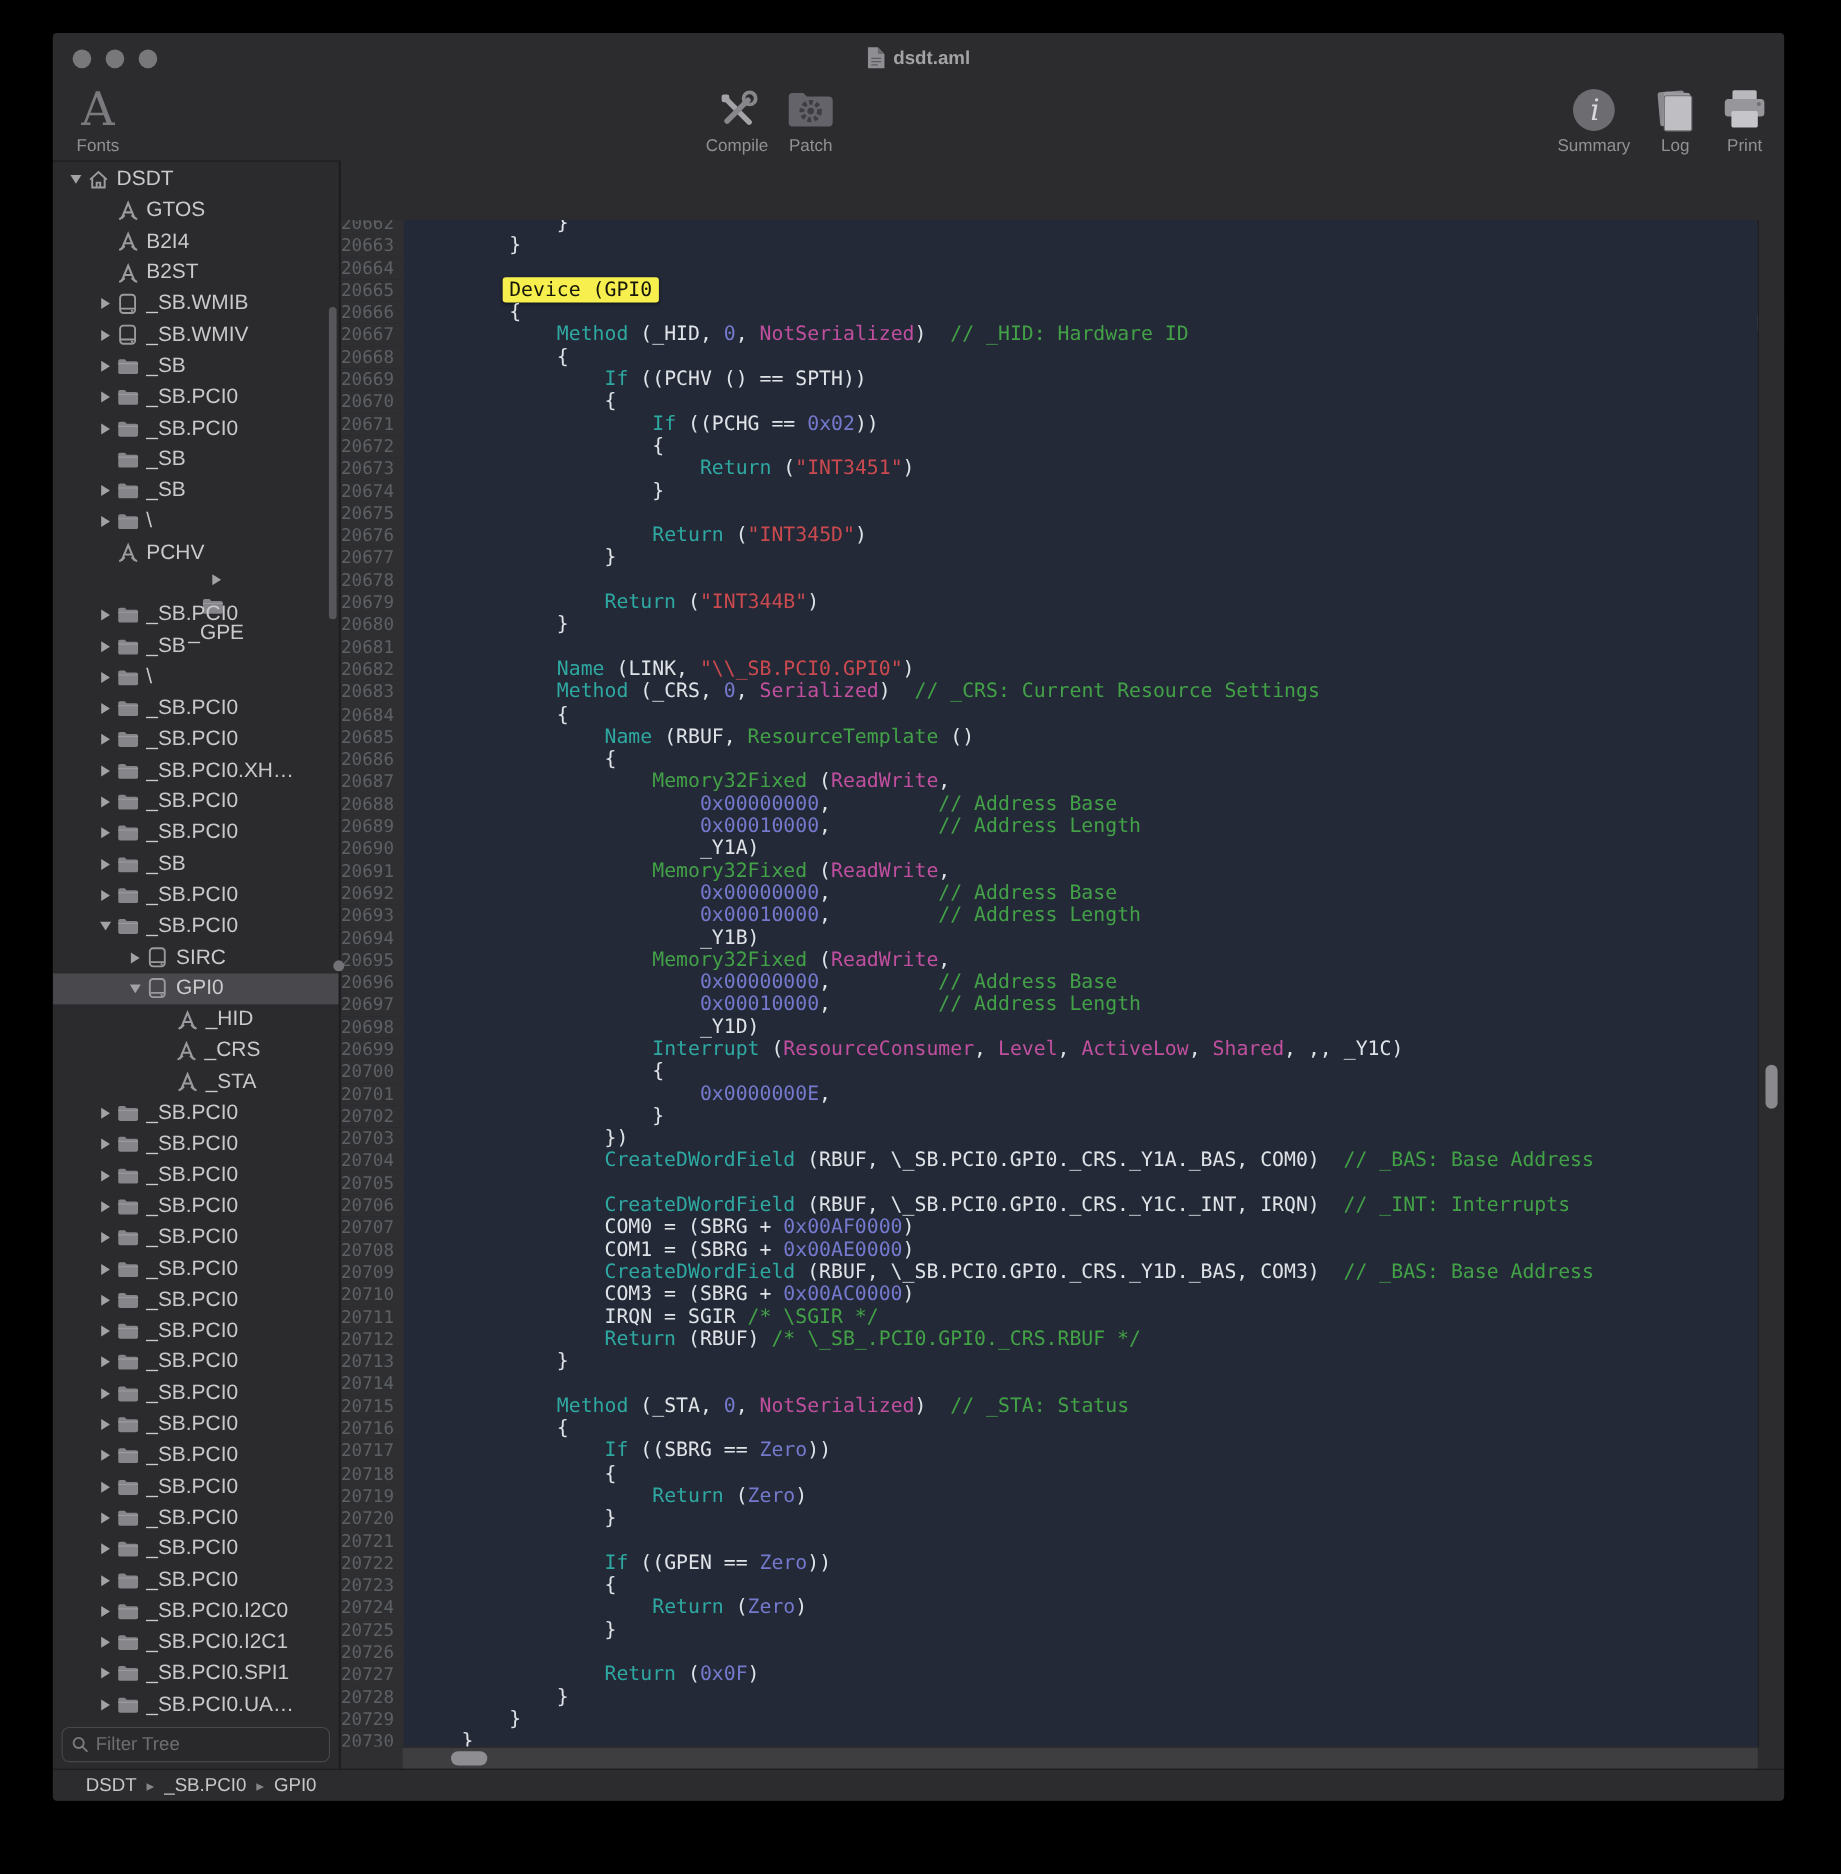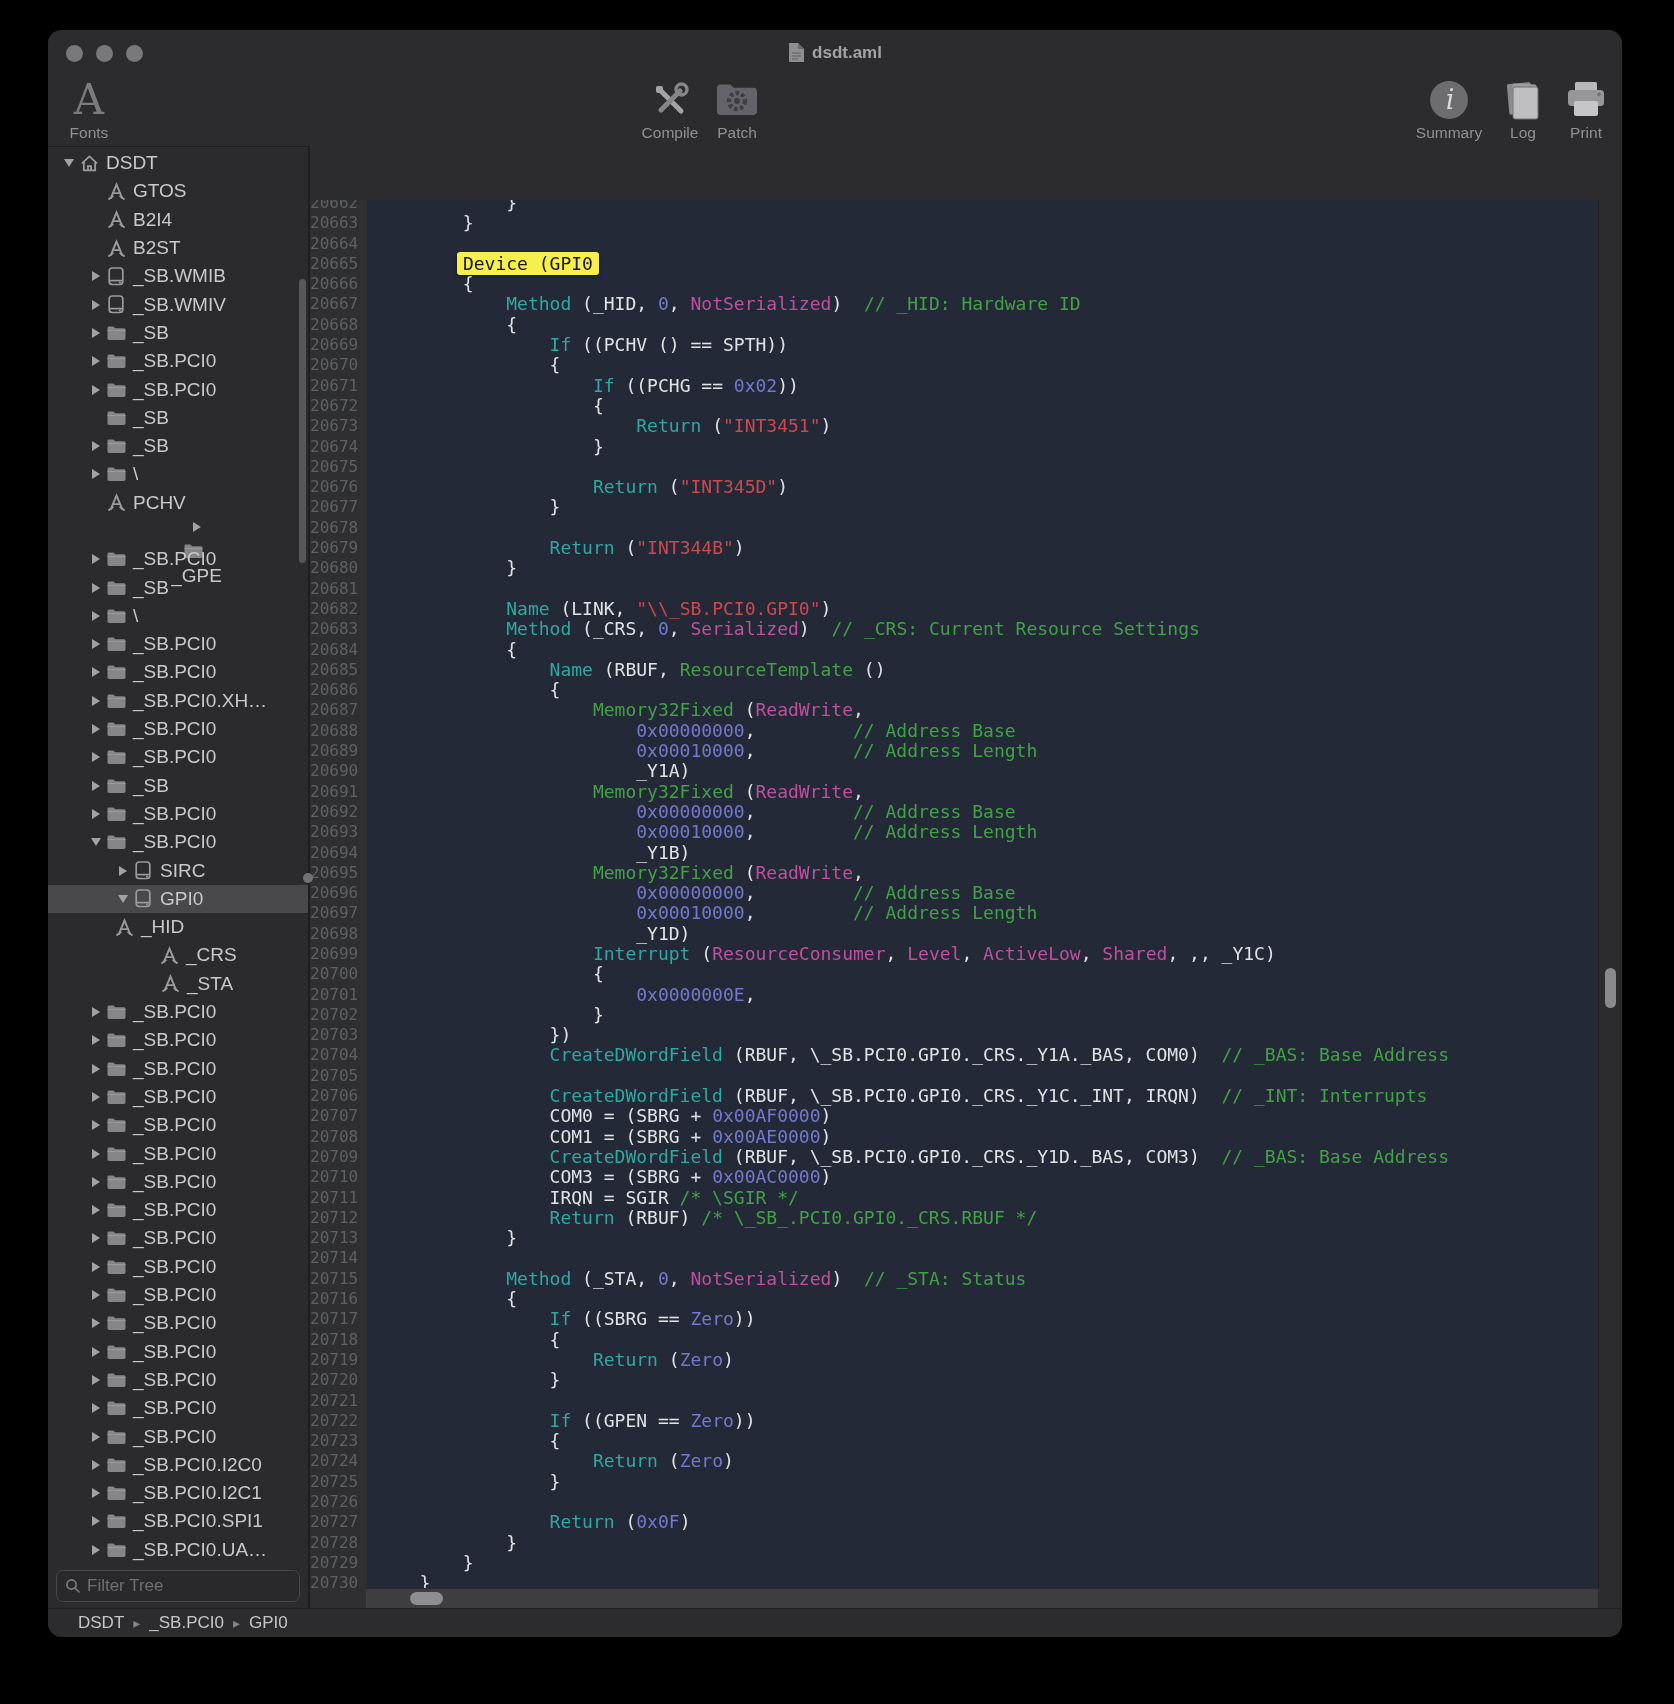--- a/index.html
+++ b/index.html
@@ -1,19 +1,19 @@
 <!DOCTYPE html>
 <html><head>
 <meta charset="utf-8">
 <style>
   html,body{margin:0;padding:0;background:#000;width:1674px;height:1704px;overflow:hidden;
     font-family:"Liberation Sans",sans-serif;-webkit-font-smoothing:antialiased;}
   *{box-sizing:border-box;}
   .window{position:absolute;left:48px;top:30px;width:1574px;height:1607px;background:#2c2c2e;
-    border-radius:14px;overflow:hidden;box-shadow:0 0 0 1px rgba(0,0,0,.6),0 18px 50px rgba(0,0,0,.8);}
+    border-radius:4px;overflow:hidden;box-shadow:0 0 0 1px rgba(0,0,0,.6),0 18px 50px rgba(0,0,0,.8);}
   
   .titlebar{position:absolute;top:0;left:0;right:0;height:46px;background:#2c2c2e;}
   .tl{position:absolute;top:15px;width:17px;height:17px;border-radius:50%;background:#78787b;}
   .tl1{left:18px}.tl2{left:48px}.tl3{left:78px}
   .wtitle{position:absolute;top:12px;left:50%;transform:translateX(-50%);display:flex;align-items:center;gap:7px;
     color:#a3a3a6;font-size:17px;font-weight:700;}
   
   .titem{position:absolute;top:46px;width:110px;height:70px;display:flex;flex-direction:column;align-items:center;justify-content:flex-end;padding-bottom:4px;}
   .ticonbox{height:50px;display:flex;align-items:center;justify-content:center;}
   .tlabel{font-size:15.5px;color:#919194;margin-top:1px;}
@@ -478,21 +478,21 @@
           </span>
           <span class="ticon">
             <svg width="20" height="21" viewBox="0 0 20 21" fill="none" stroke="#9b9b9f" stroke-width="1.7">
               <rect x="3.2" y="2" width="13.6" height="16.5" rx="3"></rect>
               <path d="M3.8 14.6h12.4"></path>
               <circle cx="13.9" cy="16.6" r="1" fill="#9b9b9f" stroke="none"></circle>
             </svg>
           </span>
           <span>GPI0</span>
         </div>
-        <div class="trow" style="padding-left: 45px;">
+        <div class="trow" style="padding-left: 91px;">
           <span class="disc"></span>
           <span class="ticon">
             <svg width="21" height="21" viewBox="0 0 20 20" fill="none" stroke="#9b9b9f" stroke-width="1.8" stroke-linecap="round">
               <path d="M4.6 16.3 10 3.4l5.4 12.9"></path>
               <path d="M6.7 11.5h6.6"></path>
               <path d="M2.9 17.1l3.6-2.6"></path>
               <path d="M17.1 17.1l-3.6-2.6"></path>
             </svg>
           </span>
           <span>_HID</span>

